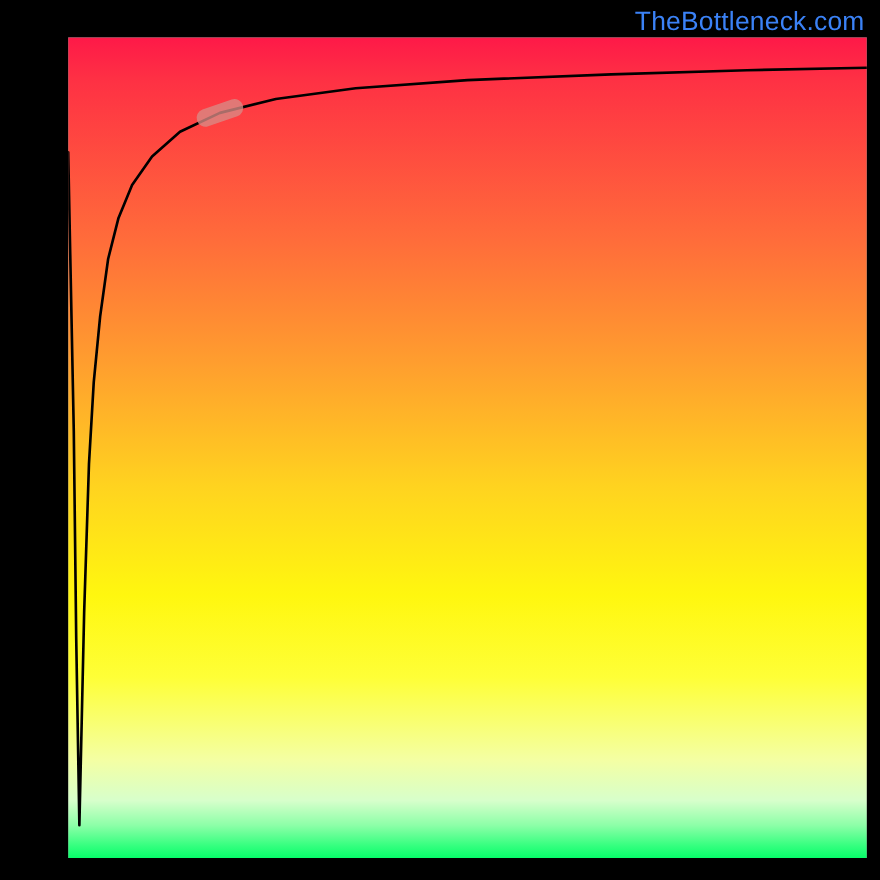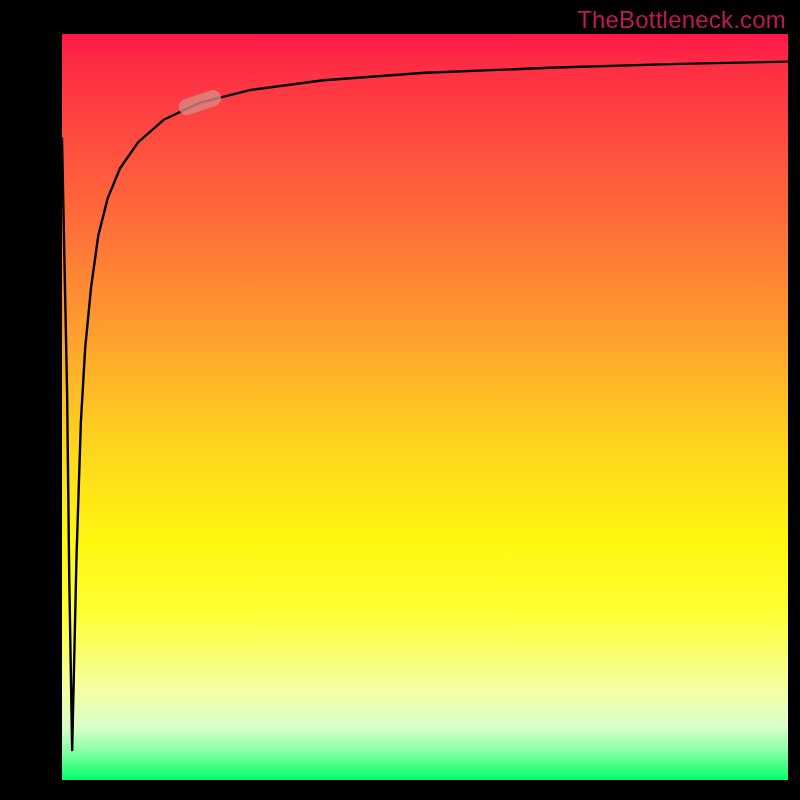--- a/index.html
+++ b/index.html
@@ -8,21 +8,21 @@
     height: 800px;
     background: #ffffff;
     position: relative;
     font-family: Arial, Helvetica, sans-serif;
     overflow: hidden;
   }
   .watermark {
     position: absolute;
     top: 6px;
     right: 14px;
-    color: #be185d;
+    color: #3b82f6;
     font-size: 24px;
     font-weight: 400;
     letter-spacing: 0.2px;
     z-index: 10;
     margin-left: 24px;
   }
   .frame {
     position: absolute;
     left: 0;
     top: 0;

